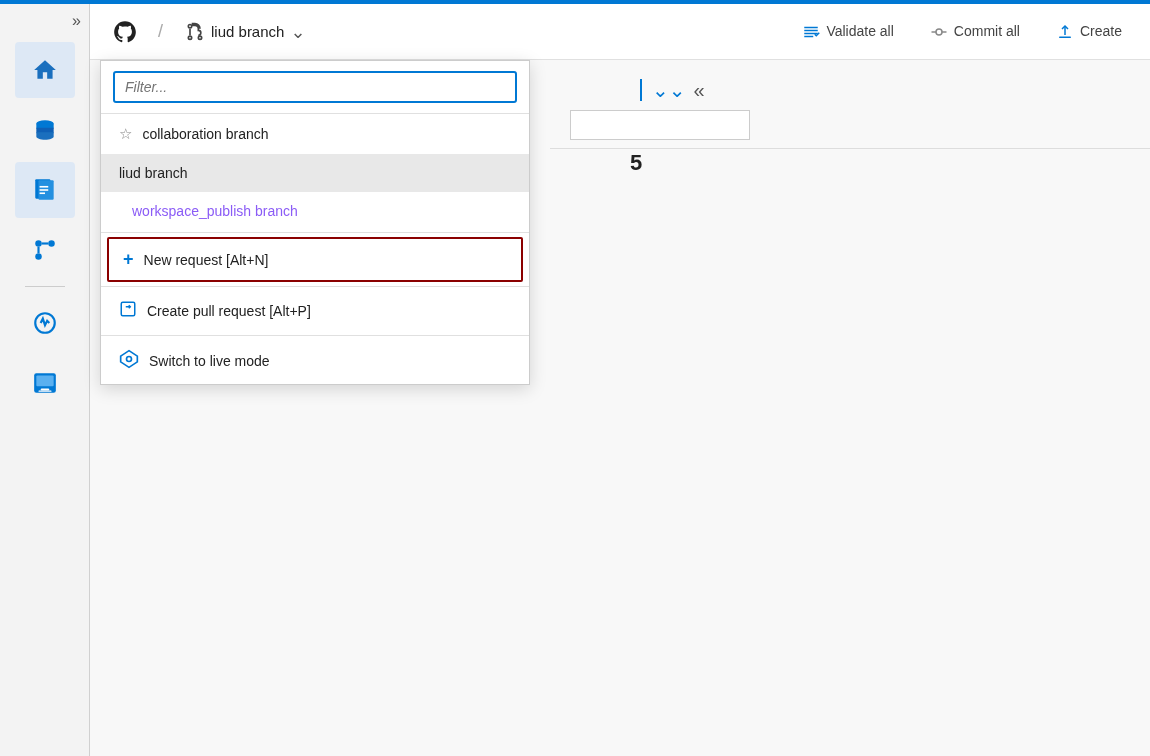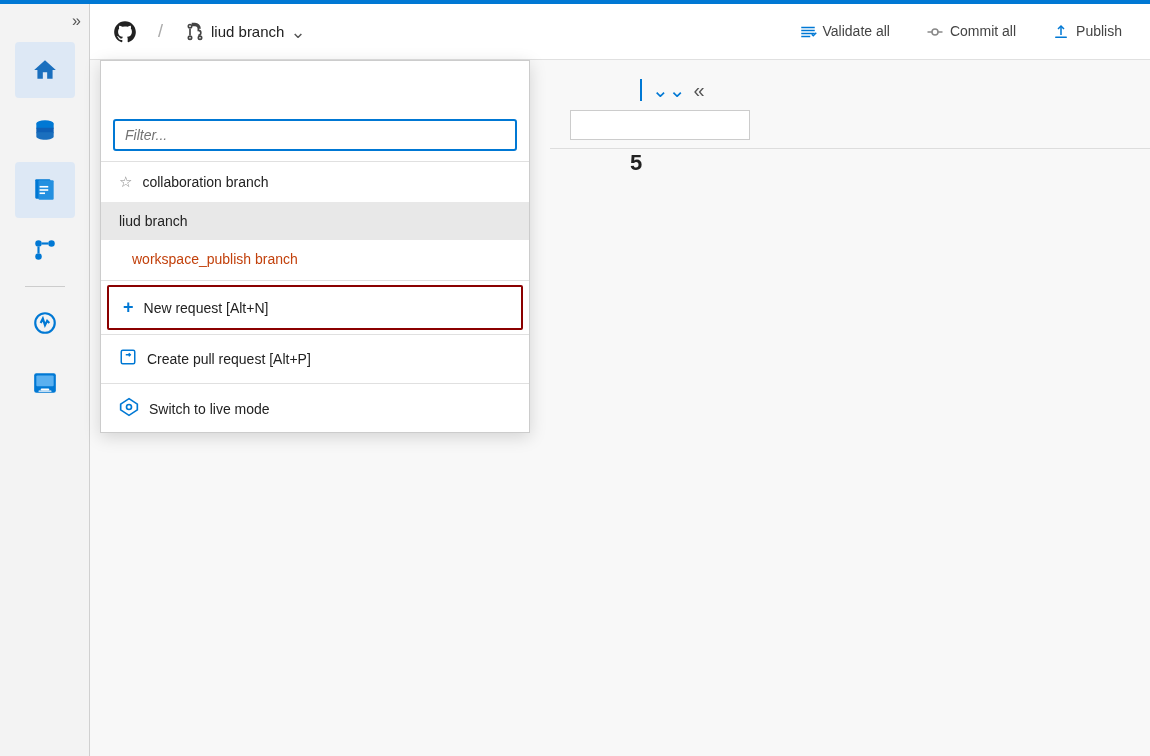--- a/index.html
+++ b/index.html
@@ -159,39 +159,38 @@
     .filter-input {
       width: 100%;
       padding: 6px 10px;
       border: 2px solid #0078d4;
       border-radius: 3px;
       font-size: 14px;
       color: #444;
       outline: none;
       font-style: italic;
       color: #999;
-      margin-top: 48px;
     }
 
     .dropdown-item {
       padding: 11px 18px;
       font-size: 14px;
       color: #222;
       cursor: pointer;
       display: flex;
       align-items: center;
       gap: 10px;
     }
 
     .dropdown-item.selected {
       background: #e8e8e8;
     }
 
     .dropdown-item.disabled {
-      color: #c2410c;
+      color: #8b5cf6;
       cursor: default;
       padding-left: 31px;
     }
 
     .dropdown-divider {
       height: 1px;
       background: #e0e0e0;
       margin: 2px 0;
     }
 
@@ -342,21 +341,21 @@
         </svg>
         <span>Commit all</span>
       </div>
 
       <div class="toolbar-action publish">
         <svg width="18" height="18" viewBox="0 0 24 24" fill="none" stroke="#0078d4" stroke-width="2">
           <polyline points="12,4 12,16"></polyline>
           <polyline points="8,8 12,4 16,8"></polyline>
           <rect x="4" y="18" width="16" height="2" rx="1" fill="#0078d4" stroke="none"></rect>
         </svg>
-        <span>Publish</span>
+        <span>Create</span>
       </div>
 
     </div>
 
     <div class="content-area">
 
       <div class="branch-dropdown">
 
         <div class="filter-input-container">
           <input type="text" class="filter-input" placeholder="Filter..." style="">

